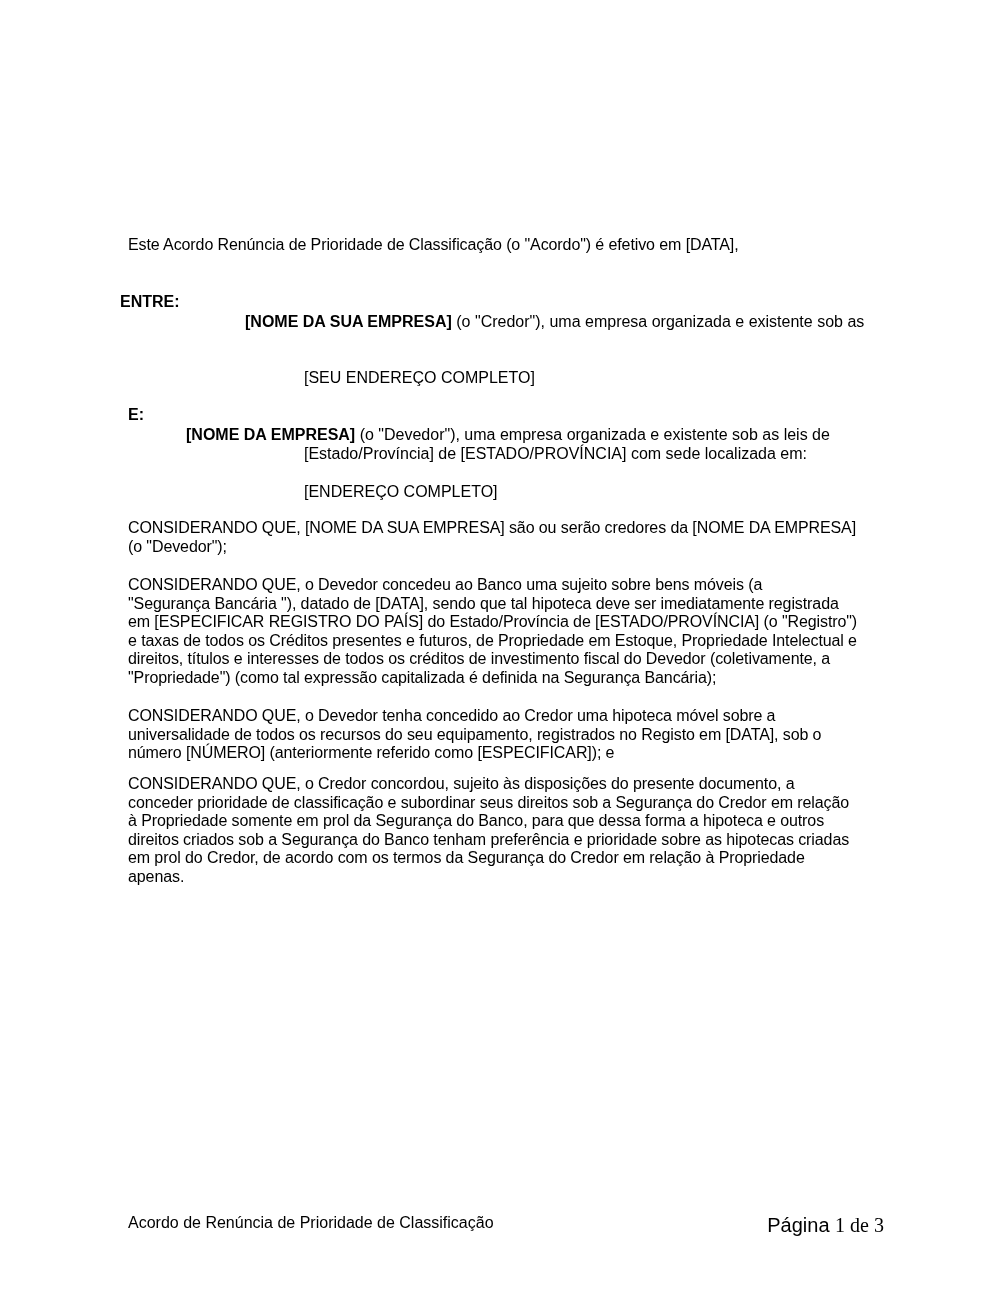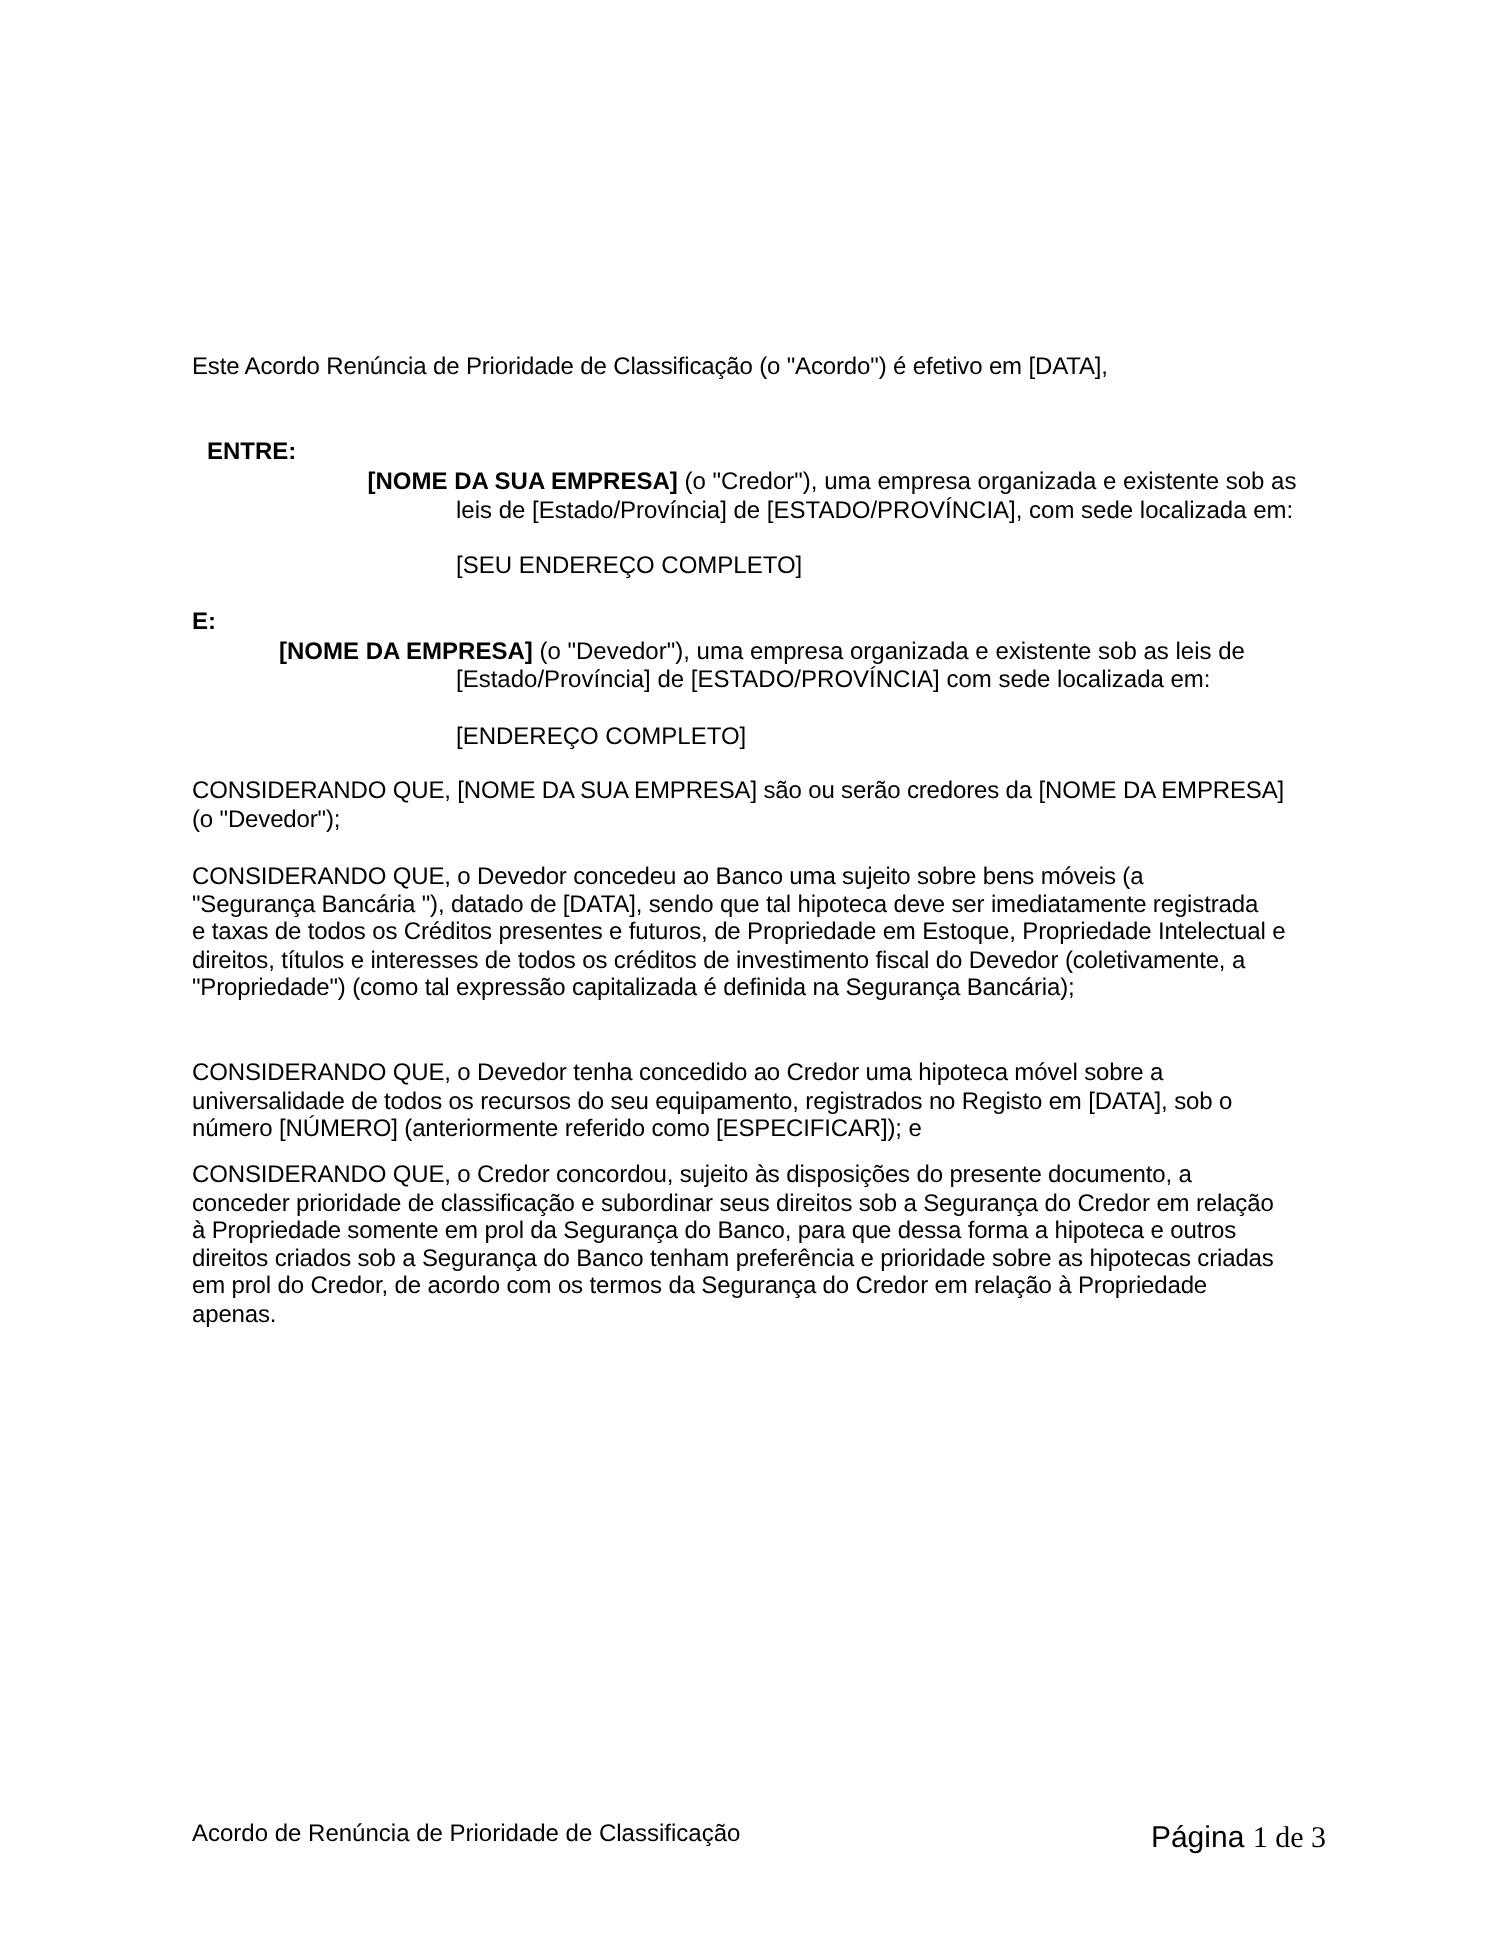--- a/index.html
+++ b/index.html
@@ -19,42 +19,42 @@
     .serif { font-family: "Liberation Serif", serif; }
   </style>
 </head>
 <body>
 
 <div class="page">
 
 
   <div class="p intro">Este Acordo Renúncia de Prioridade de Classificação (o "Acordo") é efetivo em [DATA],</div>
 
-  <div class="label" style="left:138px; top:293px;">ENTRE:</div>
+  <div class="label" style="left:120px; top:293px;">ENTRE:</div>
   <div class="party-line" style="left:245px; top:293px;">
     <b>[NOME DA SUA EMPRESA]</b><span> (o "Credor"), uma empresa organizada e existente sob as</span>
   </div>
-  <div class="party-line" style="left:304px; top:312px;">leis de [Estado/Província] de [ESTADO/PROVÍNCIA], com sede localizada em:</div>
   <div class="party-line" style="left:304px; top:349px;">[SEU ENDEREÇO COMPLETO]</div>
 
   <div class="label" style="left:128px; top:406px;">E:</div>
   <div class="party-line" style="left:186px; top:406px;">
     <b>[NOME DA EMPRESA]</b><span> (o "Devedor"), uma empresa organizada e existente sob as leis de</span>
   </div>
   <div class="party-line" style="left:304px; top:425px;">[Estado/Província] de [ESTADO/PROVÍNCIA] com sede localizada em:</div>
   <div class="party-line" style="left:304px; top:463px;">[ENDEREÇO COMPLETO]</div>
 
   <div class="p" style="top:519px;">
     <div>CONSIDERANDO QUE, [NOME DA SUA EMPRESA] são ou serão credores da [NOME DA EMPRESA]</div>
     <div>(o "Devedor");</div>
   </div>
 
   <div class="p" style="top:576px;">
     <div>CONSIDERANDO QUE, o Devedor concedeu ao Banco uma sujeito sobre bens móveis (a</div>
     <div>"Segurança Bancária "), datado de [DATA], sendo que tal hipoteca deve ser imediatamente registrada</div>
+    <div>em [ESPECIFICAR REGISTRO DO PAÍS] do Estado/Província de [ESTADO/PROVÍNCIA] (o "Registro")</div>
     <div>e taxas de todos os Créditos presentes e futuros, de Propriedade em Estoque, Propriedade Intelectual e</div>
     <div>direitos, títulos e interesses de todos os créditos de investimento fiscal do Devedor (coletivamente, a</div>
     <div>"Propriedade") (como tal expressão capitalizada é definida na Segurança Bancária);</div>
   </div>
 
   <div class="p" style="top:707px;">
     <div>CONSIDERANDO QUE, o Devedor tenha concedido ao Credor uma hipoteca móvel sobre a</div>
     <div>universalidade de todos os recursos do seu equipamento, registrados no Registo em [DATA], sob o</div>
     <div>número [NÚMERO] (anteriormente referido como [ESPECIFICAR]); e</div>
   </div>

